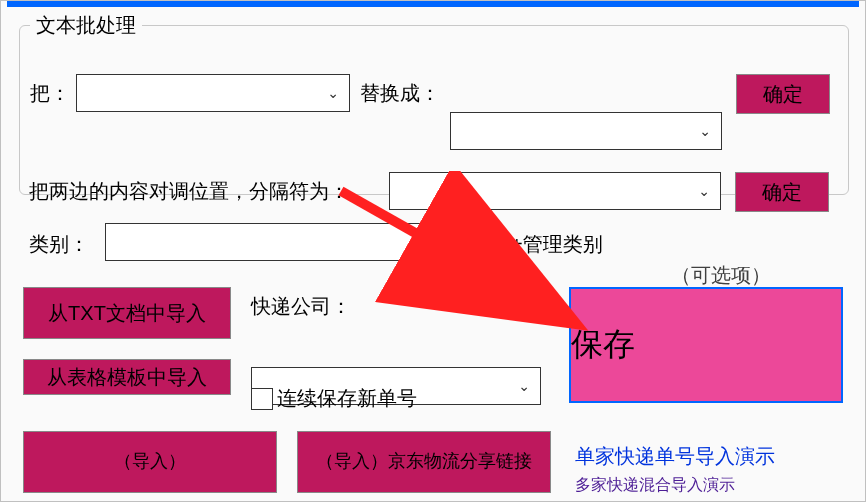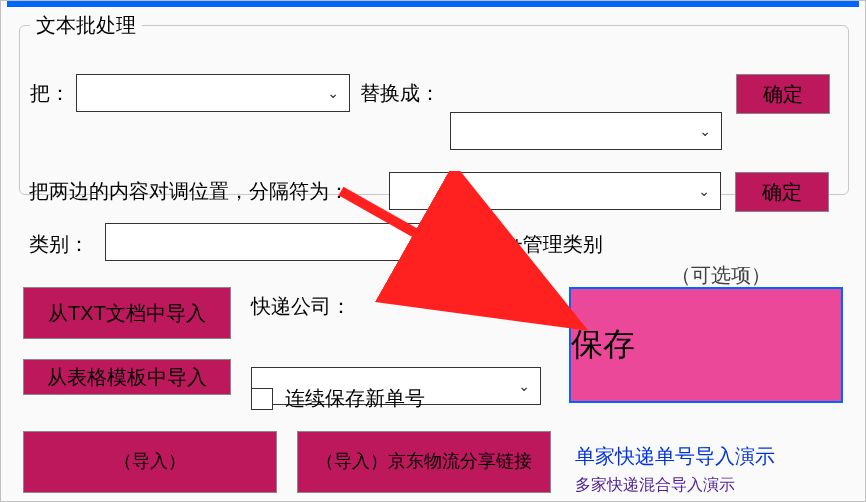--- a/index.html
+++ b/index.html
@@ -61,21 +61,21 @@
     .combo-cat { position: absolute; left: 104px; top: 222px; width: 356px; height: 38px; }
     .manage-cat { position: absolute; left: 510px; top: 230px; font-size: 20px; }
     .optional { position: absolute; left: 670px; top: 213px; font-size: 20px; color: #404040; margin-top: 48px; }
     
     .btn-import1 { position: absolute; left: 22px; top: 286px; width: 208px; height: 52px; }
     .btn-import2 { position: absolute; left: 22px; top: 358px; width: 208px; height: 36px; }
     
     .courier-label { position: absolute; left: 250px; top: 292px; font-size: 20px; }
     .combo-courier { position: absolute; left: 250px; top: 328px; width: 290px; height: 38px; }
     
-    .chk-wrap { position: absolute; left: 250px; top: 384px; display: flex; align-items: center; gap: 8px; }
+    .chk-wrap { position: absolute; left: 250px; top: 384px; display: flex; align-items: center; }
     .chk { width: 22px; height: 22px; border: 1.5px solid #333; display: inline-block; margin-right: 4px; background: #fff; }
     
     .btn-save {
       position: absolute;
       left: 568px;
       top: 286px;
       width: 274px;
       height: 116px;
       border: 2px solid #0066ff;
       background: #ec4899;

